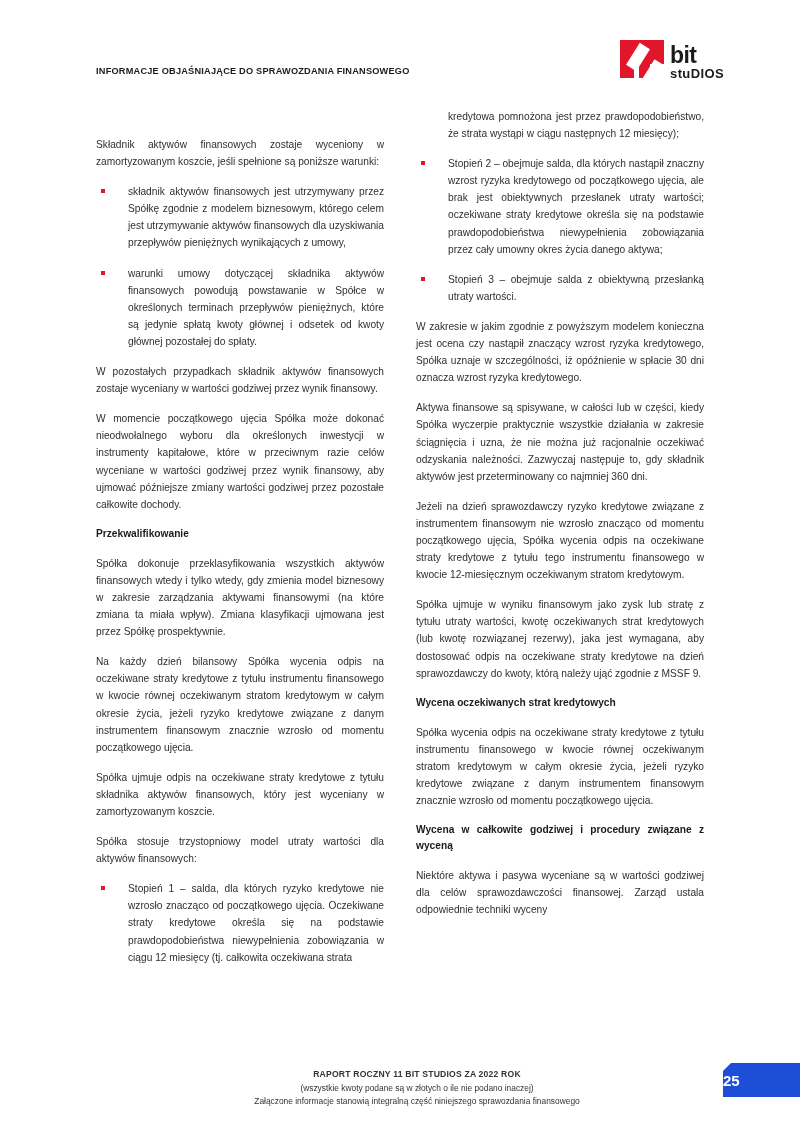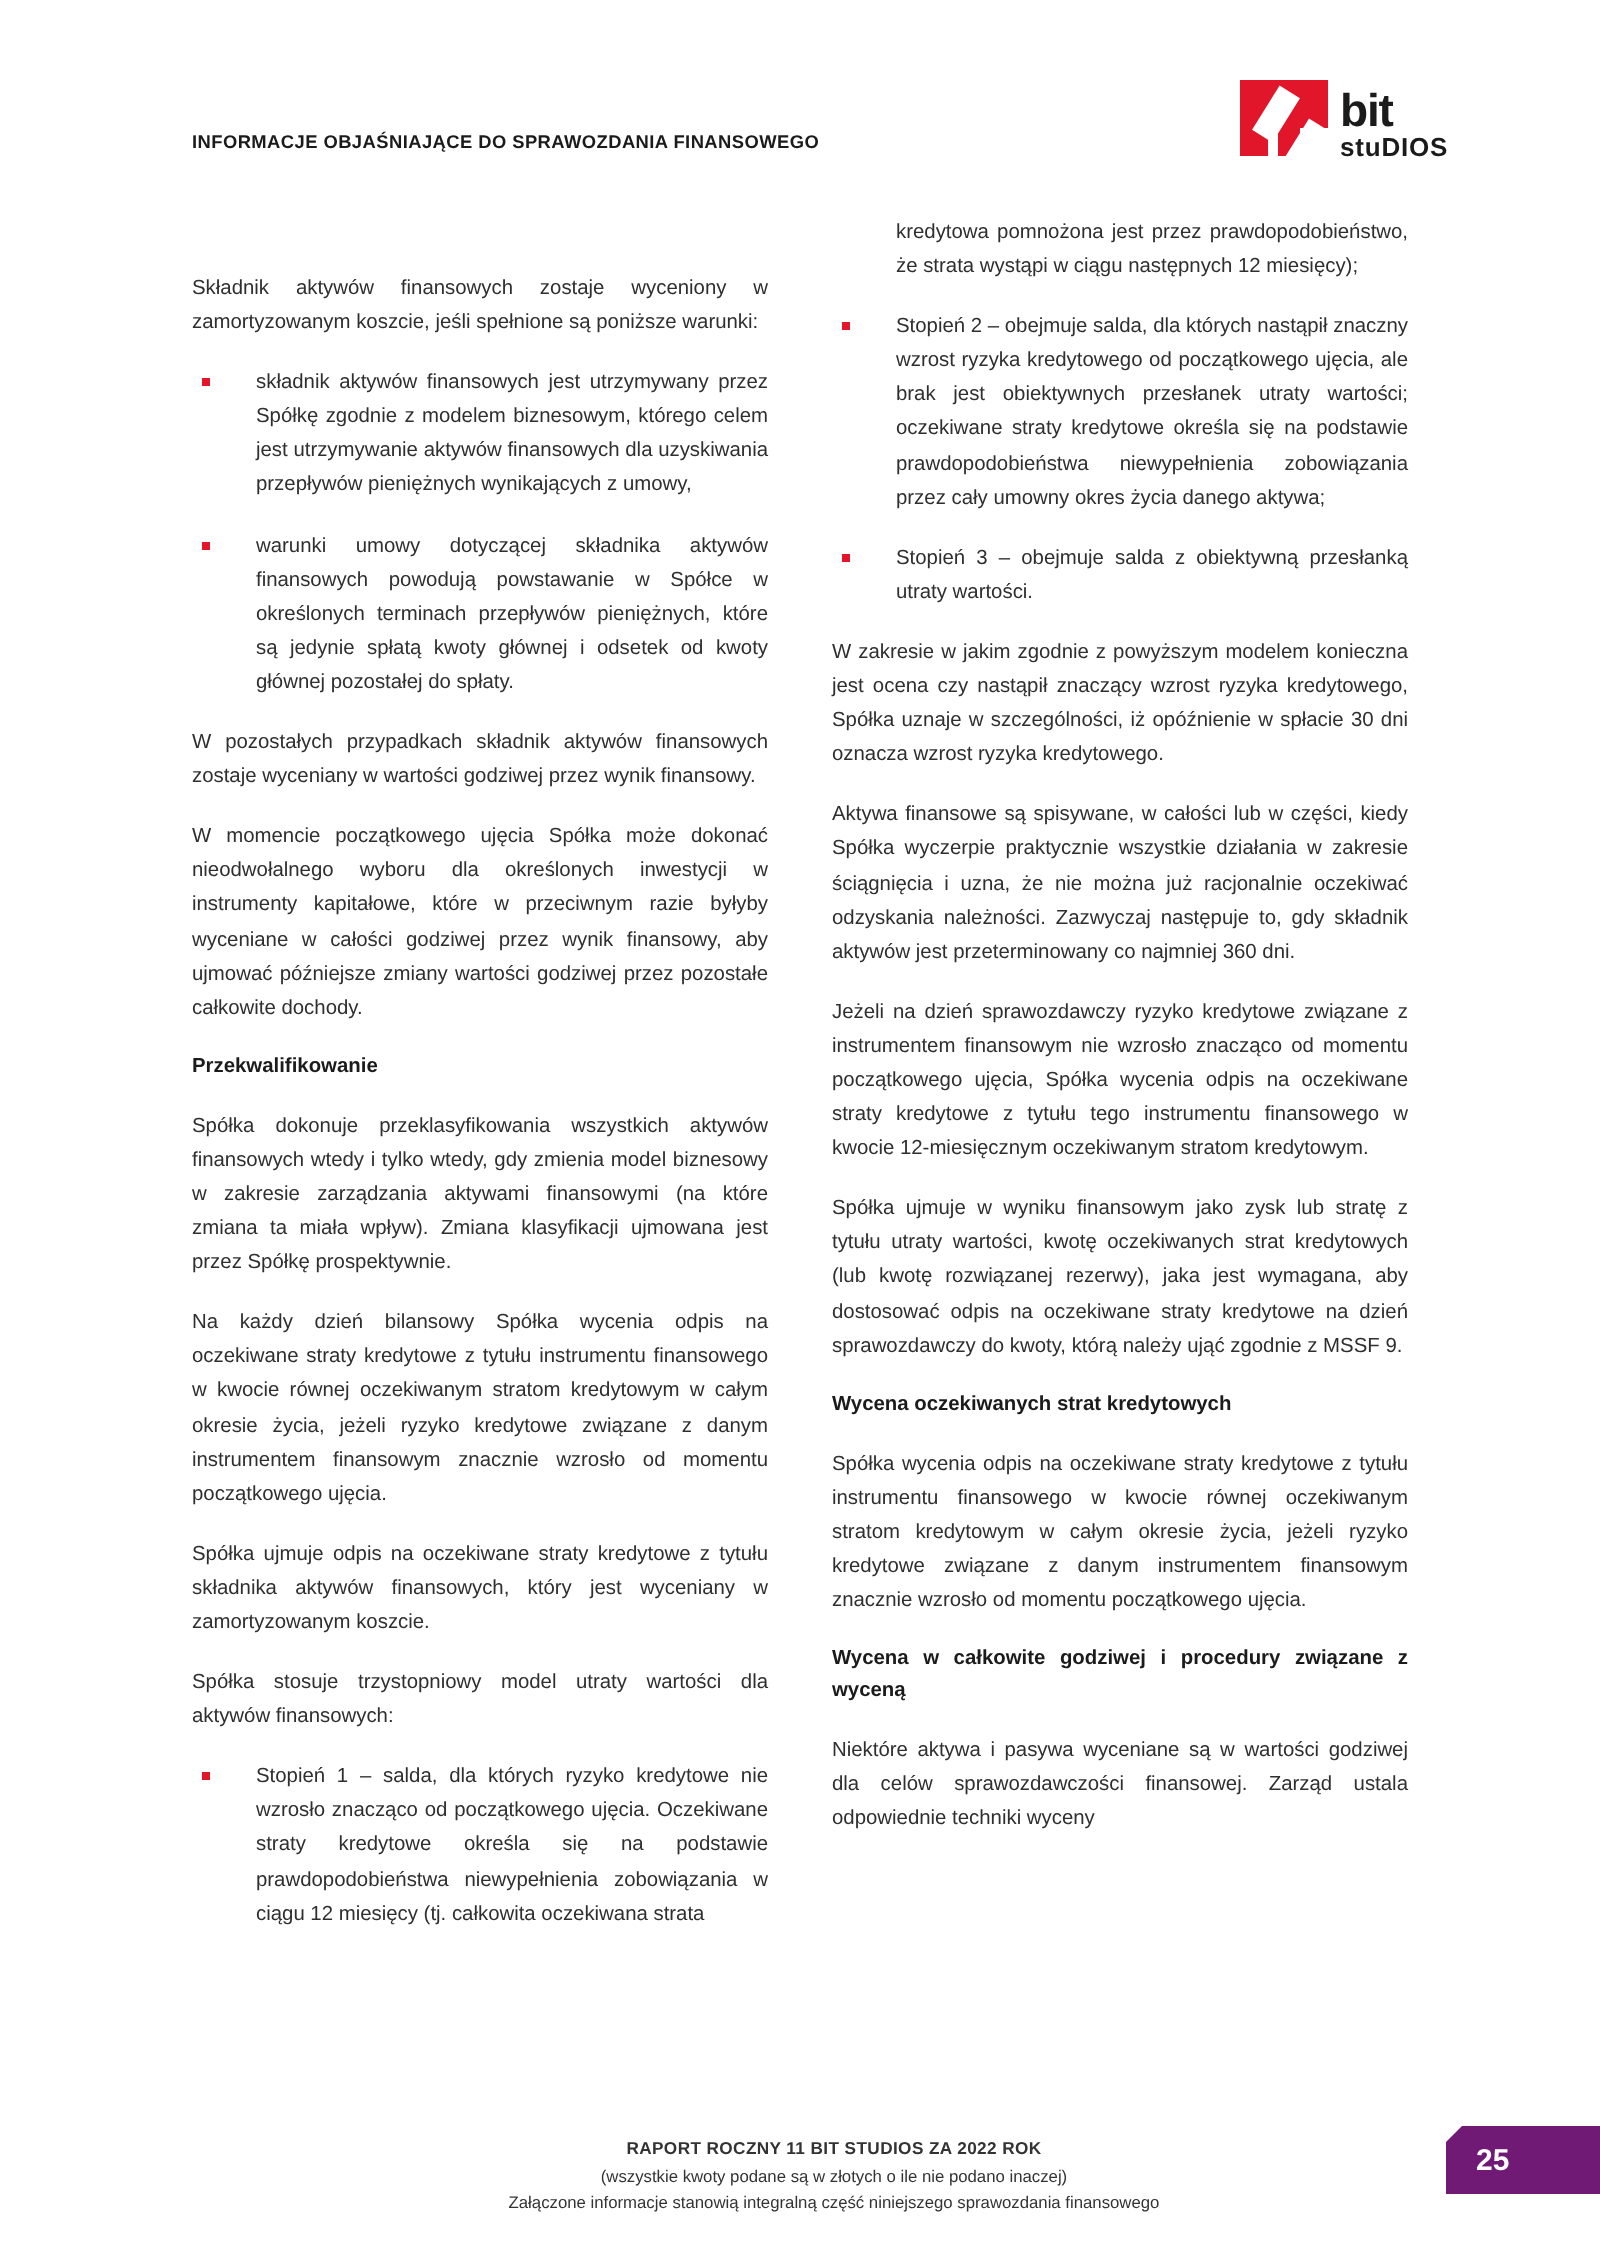--- a/index.html
+++ b/index.html
@@ -194,29 +194,29 @@
   }
   .footer-l3 {
     font-size: 8.4px;
   }
   .page-badge {
     position: absolute;
     left: 723px;
     top: 1063px;
     width: 77px;
     height: 34px;
-    background: #701a75;
+    background: #1d4ed8;
     clip-path: polygon(8px 0, 100% 0, 100% 100%, 0 100%, 0 8px);
     color: #ffffff;
     font-size: 15px;
     font-weight: bold;
     display: flex;
     align-items: center;
     justify-content: flex-start;
-    padding-left: 15px;
+    padding-left: 0;
     box-sizing: border-box;
   }
 </style>
 </head>
 <body>
 
 <div class="page">
 
   <div class="header">
     <div class="header-title">INFORMACJE OBJAŚNIAJĄCE DO SPRAWOZDANIA FINANSOWEGO</div>
@@ -237,21 +237,21 @@
 
     <div class="col col-left">
       <p class="body">Składnik aktywów finansowych zostaje wyceniony w zamortyzowanym koszcie, jeśli spełnione są poniższe warunki:</p>
 
       <ul class="bullets">
         <li>składnik aktywów finansowych jest utrzymywany przez Spółkę zgodnie z modelem biznesowym, którego celem jest utrzymywanie aktywów finansowych dla uzyskiwania przepływów pieniężnych wynikających z umowy,</li>
         <li>warunki umowy dotyczącej składnika aktywów finansowych powodują powstawanie w Spółce w określonych terminach przepływów pieniężnych, które są jedynie spłatą kwoty głównej i odsetek od kwoty głównej pozostałej do spłaty.</li>
       </ul>
 
       <p class="body">W pozostałych przypadkach składnik aktywów finansowych zostaje wyceniany w wartości godziwej przez wynik finansowy.</p>
-      <p class="body">W momencie początkowego ujęcia Spółka może dokonać nieodwołalnego wyboru dla określonych inwestycji w instrumenty kapitałowe, które w przeciwnym razie byłyby wyceniane w całości godziwej przez wynik finansowy, aby ujmować późniejsze zmiany wartości godziwej przez pozostałe całkowite dochody.</p>
+      <p class="body">W momencie początkowego ujęcia Spółka może dokonać nieodwołalnego wyboru dla określonych inwestycji w instrumenty kapitałowe, które w przeciwnym razie celów wyceniane w wartości godziwej przez wynik finansowy, aby ujmować późniejsze zmiany wartości godziwej przez pozostałe całkowite dochody.</p>
 
       <h3 class="sub">Przekwalifikowanie</h3>
 
       <p class="body">Spółka dokonuje przeklasyfikowania wszystkich aktywów finansowych wtedy i tylko wtedy, gdy zmienia model biznesowy w zakresie zarządzania aktywami finansowymi (na które zmiana ta miała wpływ). Zmiana klasyfikacji ujmowana jest przez Spółkę prospektywnie.</p>
 
 
       <p class="body">Na każdy dzień bilansowy Spółka wycenia odpis na oczekiwane straty kredytowe z tytułu instrumentu finansowego w kwocie równej oczekiwanym stratom kredytowym w całym okresie życia, jeżeli ryzyko kredytowe związane z danym instrumentem finansowym znacznie wzrosło od momentu początkowego ujęcia.</p>
       <p class="body">Spółka ujmuje odpis na oczekiwane straty kredytowe z tytułu składnika aktywów finansowych, który jest wyceniany w zamortyzowanym koszcie.</p>
       <p class="body">Spółka stosuje trzystopniowy model utraty wartości dla aktywów finansowych:</p>
 

